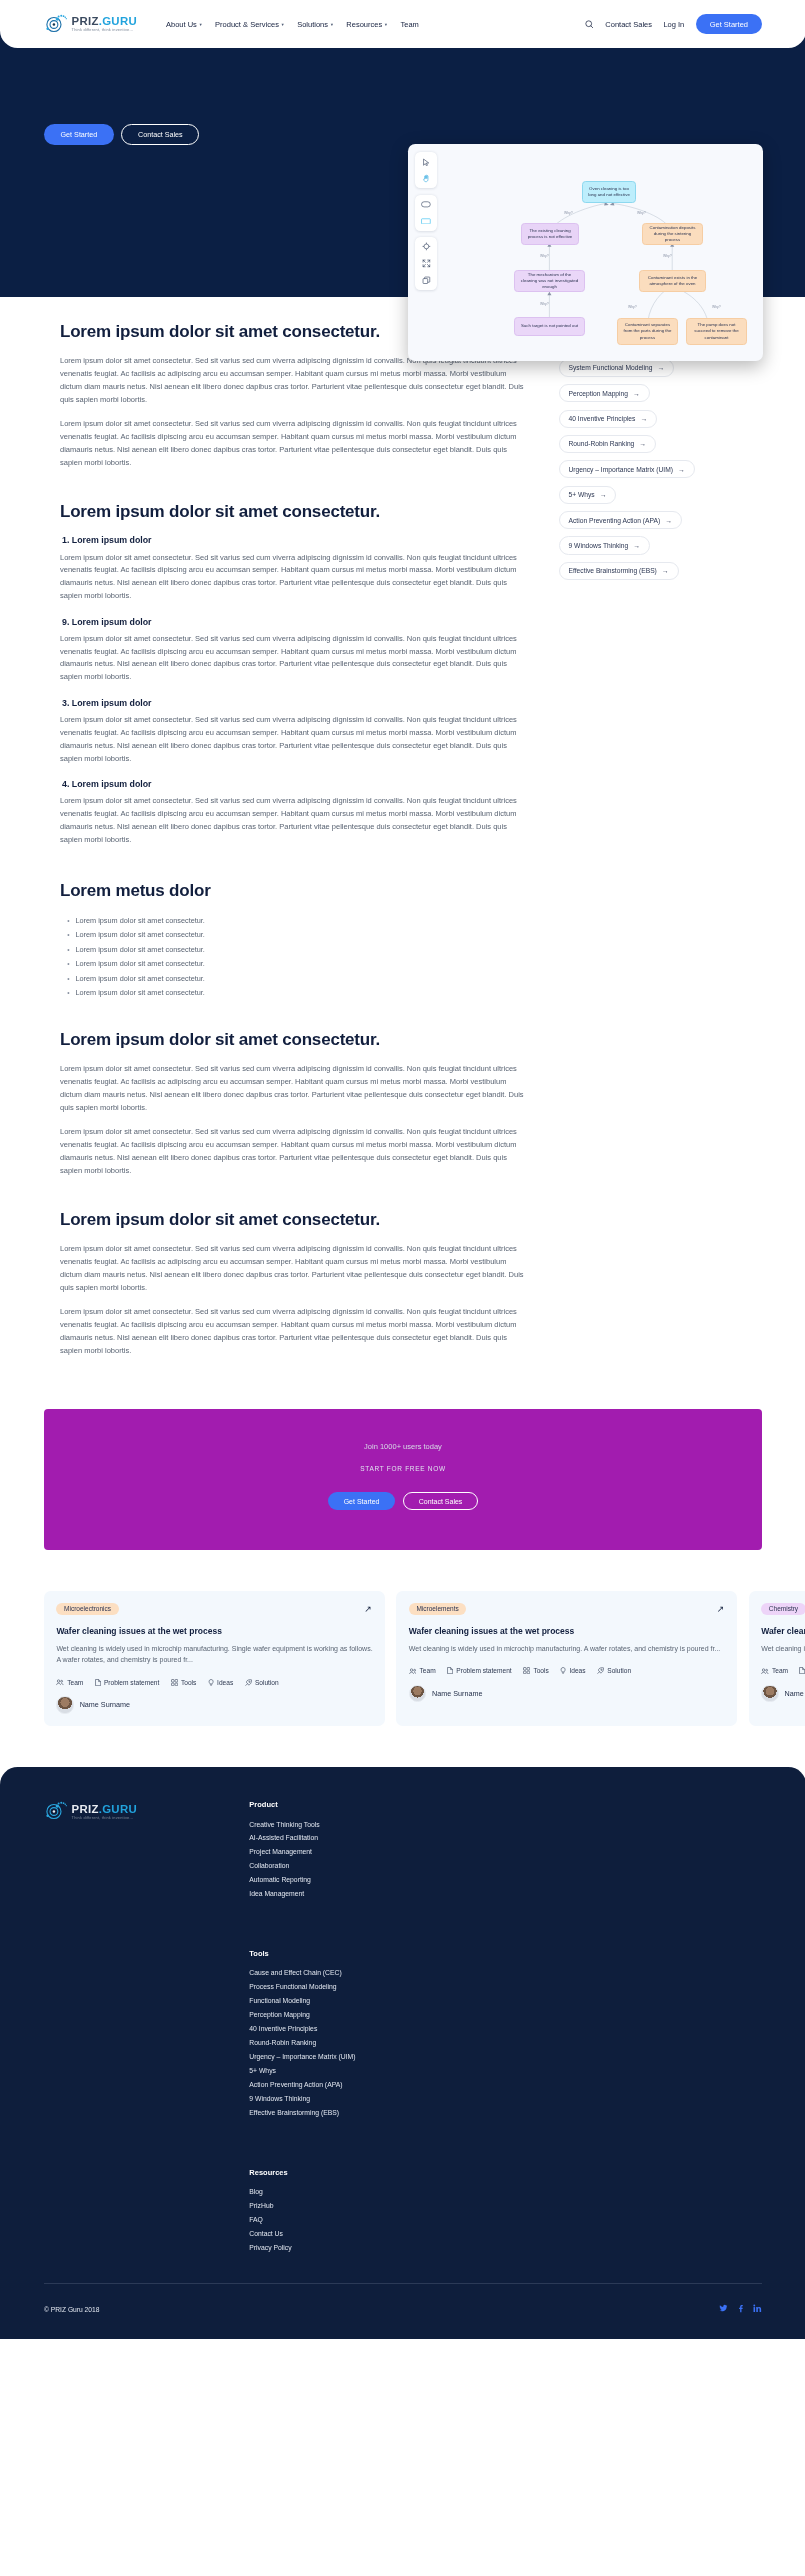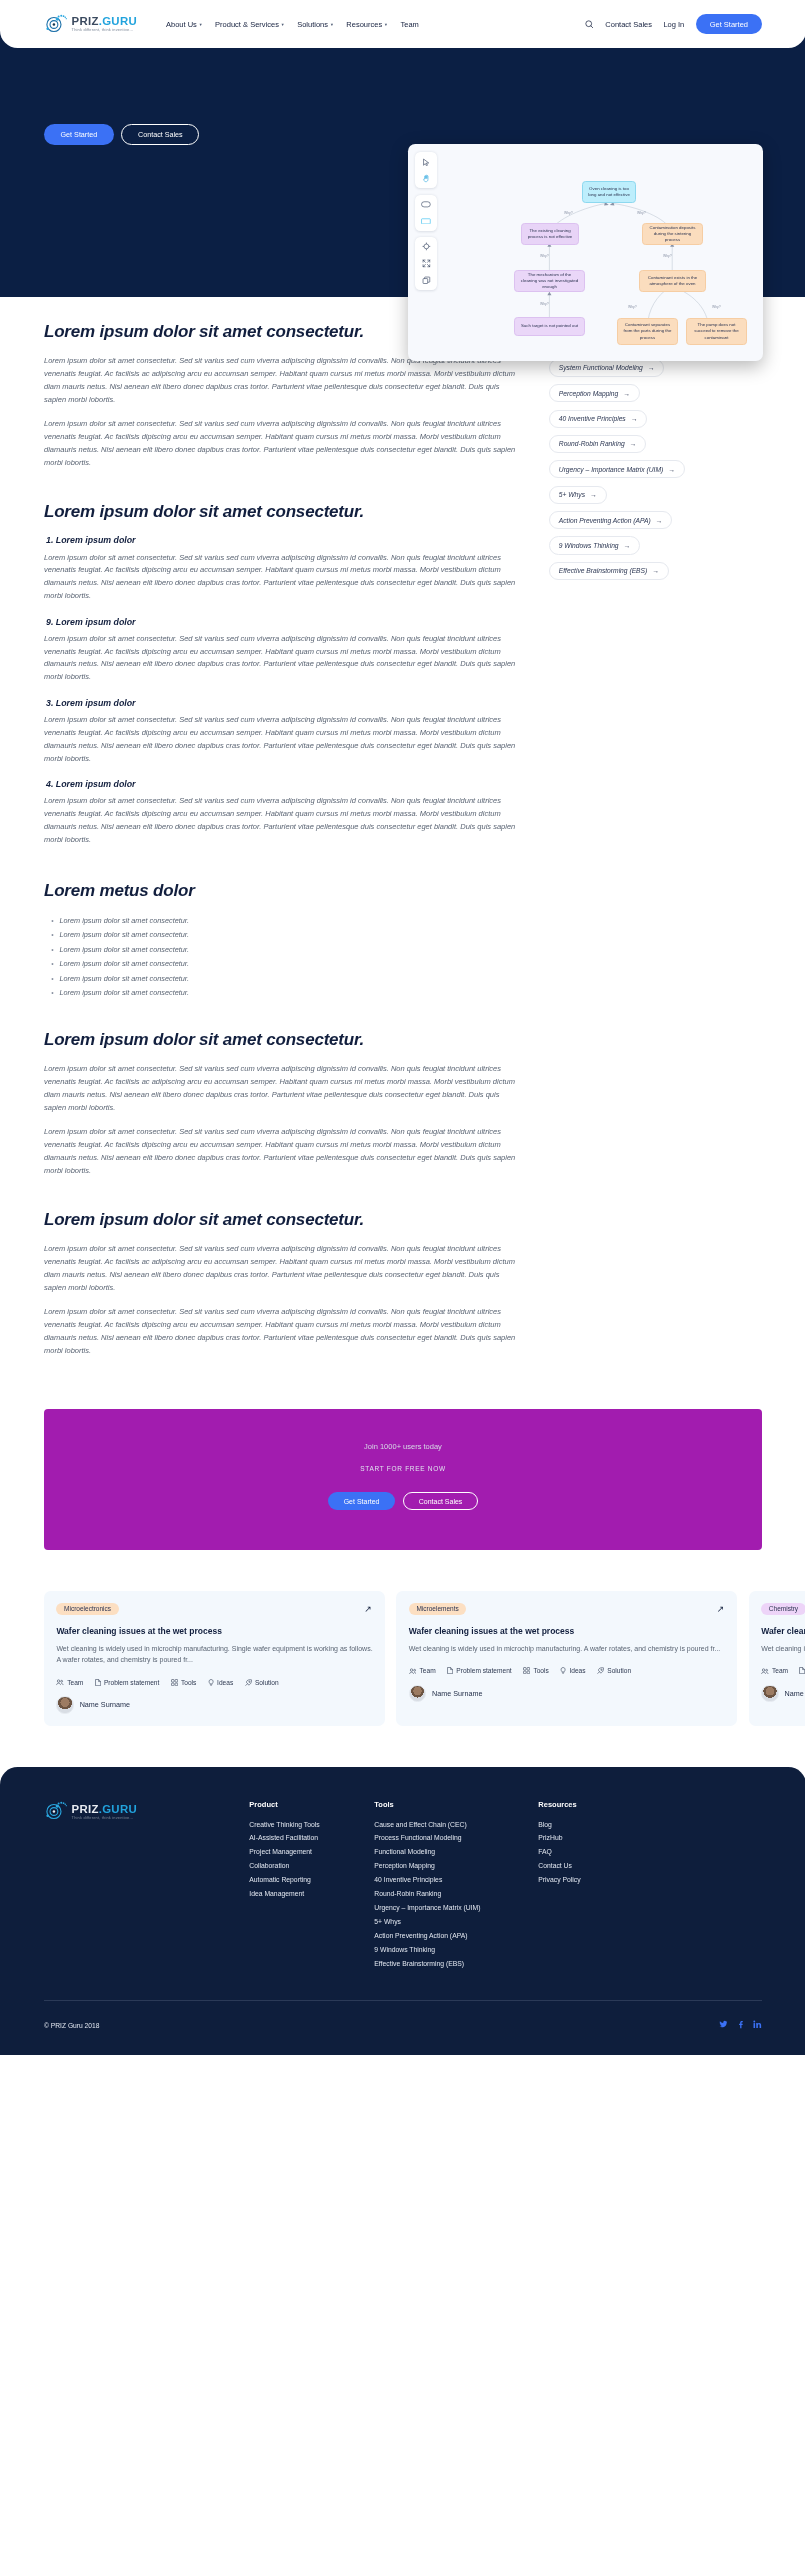--- a/index.html
+++ b/index.html
@@ -90,21 +90,21 @@
     font-size: 4.4px; line-height: 1.42; color: #2b3350; padding: 4.1px 4.6px;
     display: flex; align-items: center; justify-content: center;
   }
   .n-blue { background: #bdeefc; border: 0.5px solid #8dd8ef; }
   .n-purple { background: #e8d4f7; border: 0.5px solid #dcc1f0; }
   .n-purple-2 { background: #ead7f8; border: 0.5px solid #dcc1f0; }
   .n-orange { background: #fbddbe; border: 0.5px solid #f6cda3; }
   .why-lbl { position: absolute; font-size: 3.4px; color: #8a93a6; }
 
   
-  .content-area { display: flex; padding: 25px 44px 0 44px; gap: 30px; font-style: italic; }
+  .content-area { display: flex; padding: 25px 44px 0 60px; gap: 30px; }
   .col-main { width: 475px; }
   .col-side { width: 206px; padding-top: 11.4px; }
 
   h2.sec-title {
     font-size: 17px; font-weight: 700; color: #121f3e; letter-spacing: -0.2px;
     margin-bottom: 13.4px;
   }
   p.body {
     font-size: 7.5px; line-height: 1.72; color: #5a6473; margin-bottom: 11.4px;
   }
@@ -174,21 +174,21 @@
   .author-name { font-size: 7.2px; color: #1d2944; text-align: right; }
 
   
   .footer {
     background: #0e1e3c; border-radius: 17.6px 17.6px 0 0;
     padding: 33px 44px 0 44px; color: #fff; margin-top: 5.2px;
   }
   .footer-top { display: flex; align-items: flex-start; }
   .f-logo { width: 196px; }
   .f-logo .logo-word .a { color: #e8ecf2; }
-  .f-cols { display: flex; gap: 48px; margin-left: 9.3px; }
+  .f-cols { display: flex; gap: 48px; margin-left: 9.3px; flex-direction: column; }
   .f-col { min-width: 77px; }
   .f-col.wide { min-width: 116px; }
   .f-head { font-size: 7.5px; font-weight: 700; margin-bottom: 8.3px; color: #fff; }
   .f-link { font-size: 6.8px; color: #e3e8f1; line-height: 2.05; cursor: pointer; display: block; }
   .f-divider { border-top: 0.5px solid #2b3a57; margin: 29px 0 0 0; }
   .footer-bottom { display: flex; align-items: center; padding: 19.6px 0 24px 0; }
   .copyright { font-size: 6.7px; color: #e3e8f1; }
   .socials { margin-left: auto; display: flex; gap: 8.3px; align-items: center; }
   .soc { cursor: pointer; }
 </style>

